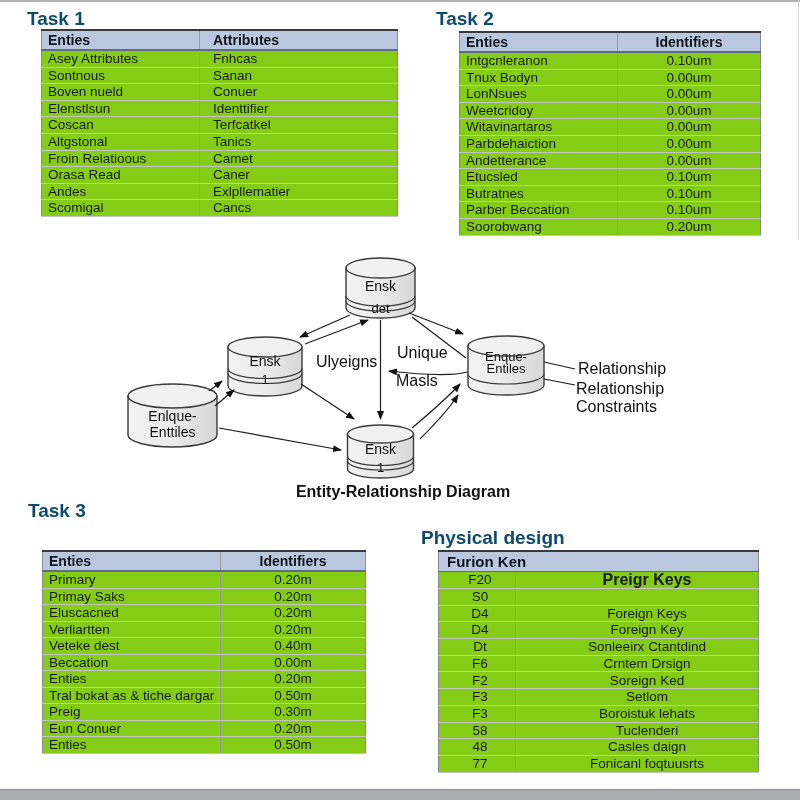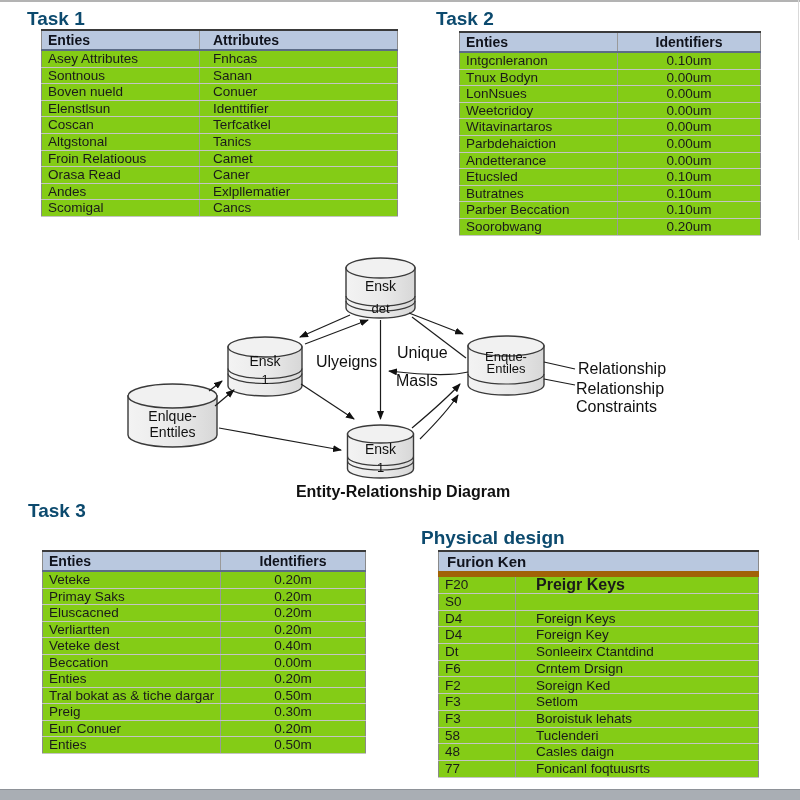--- a/index.html
+++ b/index.html
@@ -34,23 +34,23 @@
   #tbl-task2 col.c1{width:158px;} #tbl-task2 col.c2{width:143px;}
   #tbl-task2 td+td, #tbl-task2 th+th{text-align:center;padding-left:0;}
 
   #tbl-task3{left:42px;top:550px;width:323px;}
   #tbl-task3 col.c1{width:178px;} #tbl-task3 col.c2{width:145px;}
   #tbl-task3 td+td, #tbl-task3 th+th{text-align:center;padding-left:0;}
   #tbl-task3 td{height:15.5px;}
 
   #tbl-physical{left:438px;top:550px;width:320px;}
   #tbl-physical col.c1{width:77px;} #tbl-physical col.c2{width:243px;}
-  #tbl-physical th{border-bottom:6px solid #a16207;padding-left:8px;font-size:15px;}
+  #tbl-physical th{border-bottom:1px solid #a16207;padding-left:8px;font-size:15px;}
   #tbl-physical td+td{padding-left:20px;}
-  #tbl-physical td{height:15.7px;}
+  #tbl-physical td{height:15.7px;text-align:center;}
   #tbl-physical tbody tr:first-child td:nth-child(2){font-weight:bold;font-size:16px;}
 
   #erd{position:absolute;left:0;top:250px;width:800px;height:255px;}
   #erd text{fill:#101010;font-family:"Liberation Sans","DejaVu Sans",sans-serif;}
   .cyl-label{font-size:14px;}
   .cyl-sub{font-size:13px;}
   .edge-label{font-size:16px;}
   .caption{font-size:16px;font-weight:bold;}
 </style>
 </head>
@@ -264,21 +264,21 @@
         <col class="c2">
       </colgroup>
     <thead>
         <tr>
       <th>Enties</th>
       <th>Identifiers</th>
     </tr>
       </thead>
     <tbody>
         <tr>
-          <td>Veteke</td>
+          <td>Primary</td>
           <td>0.20m</td>
         </tr>
         <tr>
           <td>Primay Saks</td>
           <td>0.20m</td>
         </tr>
         <tr>
           <td>Eluscacned</td>
           <td>0.20m</td>
         </tr>

